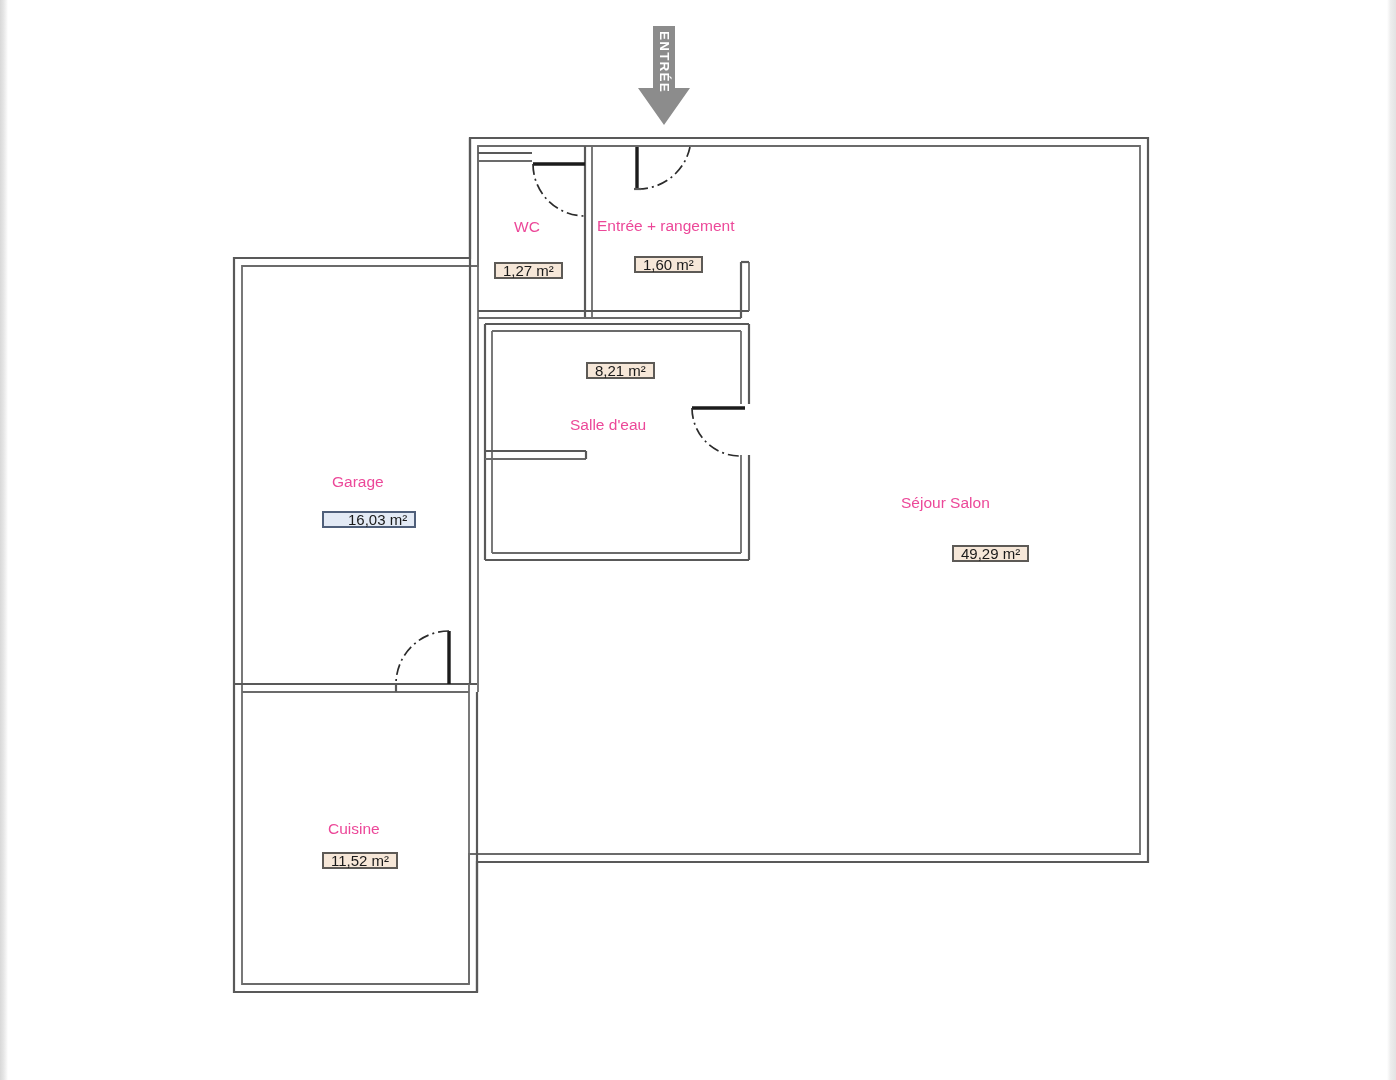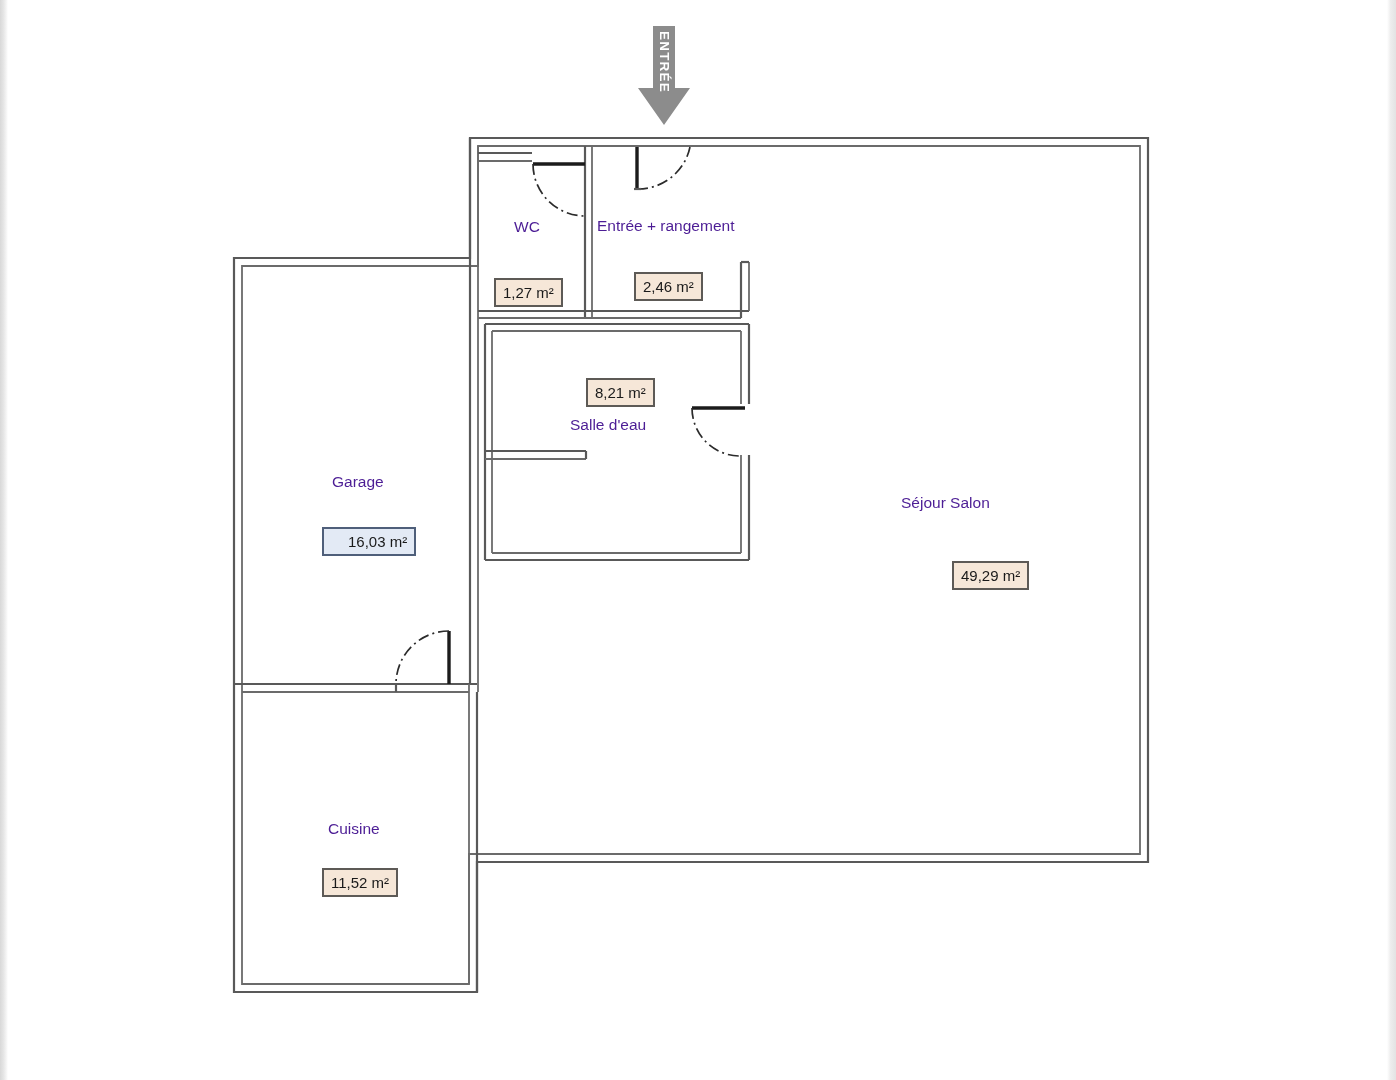--- a/index.html
+++ b/index.html
@@ -88,32 +88,31 @@
     background: #f6e7d8;
     color: #1a1a1a;
     font-family: "Liberation Sans", sans-serif;
     font-size: 15px;
     line-height: 1;
     display: flex;
     align-items: center;
     justify-content: center;
     white-space: nowrap;
     padding: 0 7px;
-    height: 29px;
-    margin-top: 16px;
+    height: 17px;
   }
   .area-chip.blue {
     background: #e3eaf5;
     border-color: #4f5f7a;
   }
   .room-label {
     position: absolute;
     font-family: "Liberation Sans", sans-serif;
     font-size: 15.5px;
-    color: #4c1d95;
+    color: #ec4899;
     white-space: nowrap;
     line-height: 1;
   }
   
   .entry-arrow {
     position: absolute;
     left: 636px;
     top: 26px;
     width: 56px;
     height: 100px;
@@ -242,21 +241,21 @@
     <svg width="56" height="100" viewBox="0 0 56 100">
       <path d="M 17 0 L 39 0 L 39 62 L 54 62 L 28 99 L 2 62 L 17 62 Z" fill="#8c8c8c"></path>
     </svg>
     <div class="arrow-label">ENTRÉE</div>
   </div>
 
   <div class="room-label" style="left:514px; top:219px;">WC</div>
   <div class="area-chip" style="left:494px; top:262px;">1,27 m²</div>
 
   <div class="room-label" style="left:597px; top:218px;">Entrée + rangement</div>
-  <div class="area-chip" style="left:634px; top:256px;">2,46 m²</div>
+  <div class="area-chip" style="left:634px; top:256px;">1,60 m²</div>
 
   <div class="room-label" style="left:570px; top:417px;">Salle d'eau</div>
   <div class="area-chip" style="left:586px; top:362px;">8,21 m²</div>
 
   <div class="room-label" style="left:332px; top:474px;text-align:right;">Garage</div>
   <div class="area-chip blue" style="left:322px; top:511px;padding-left:24px;">16,03 m²</div>
 
   <div class="room-label" style="left:901px; top:495px;">Séjour Salon</div>
   <div class="area-chip" style="left:952px; top:545px;">49,29 m²</div>
 

